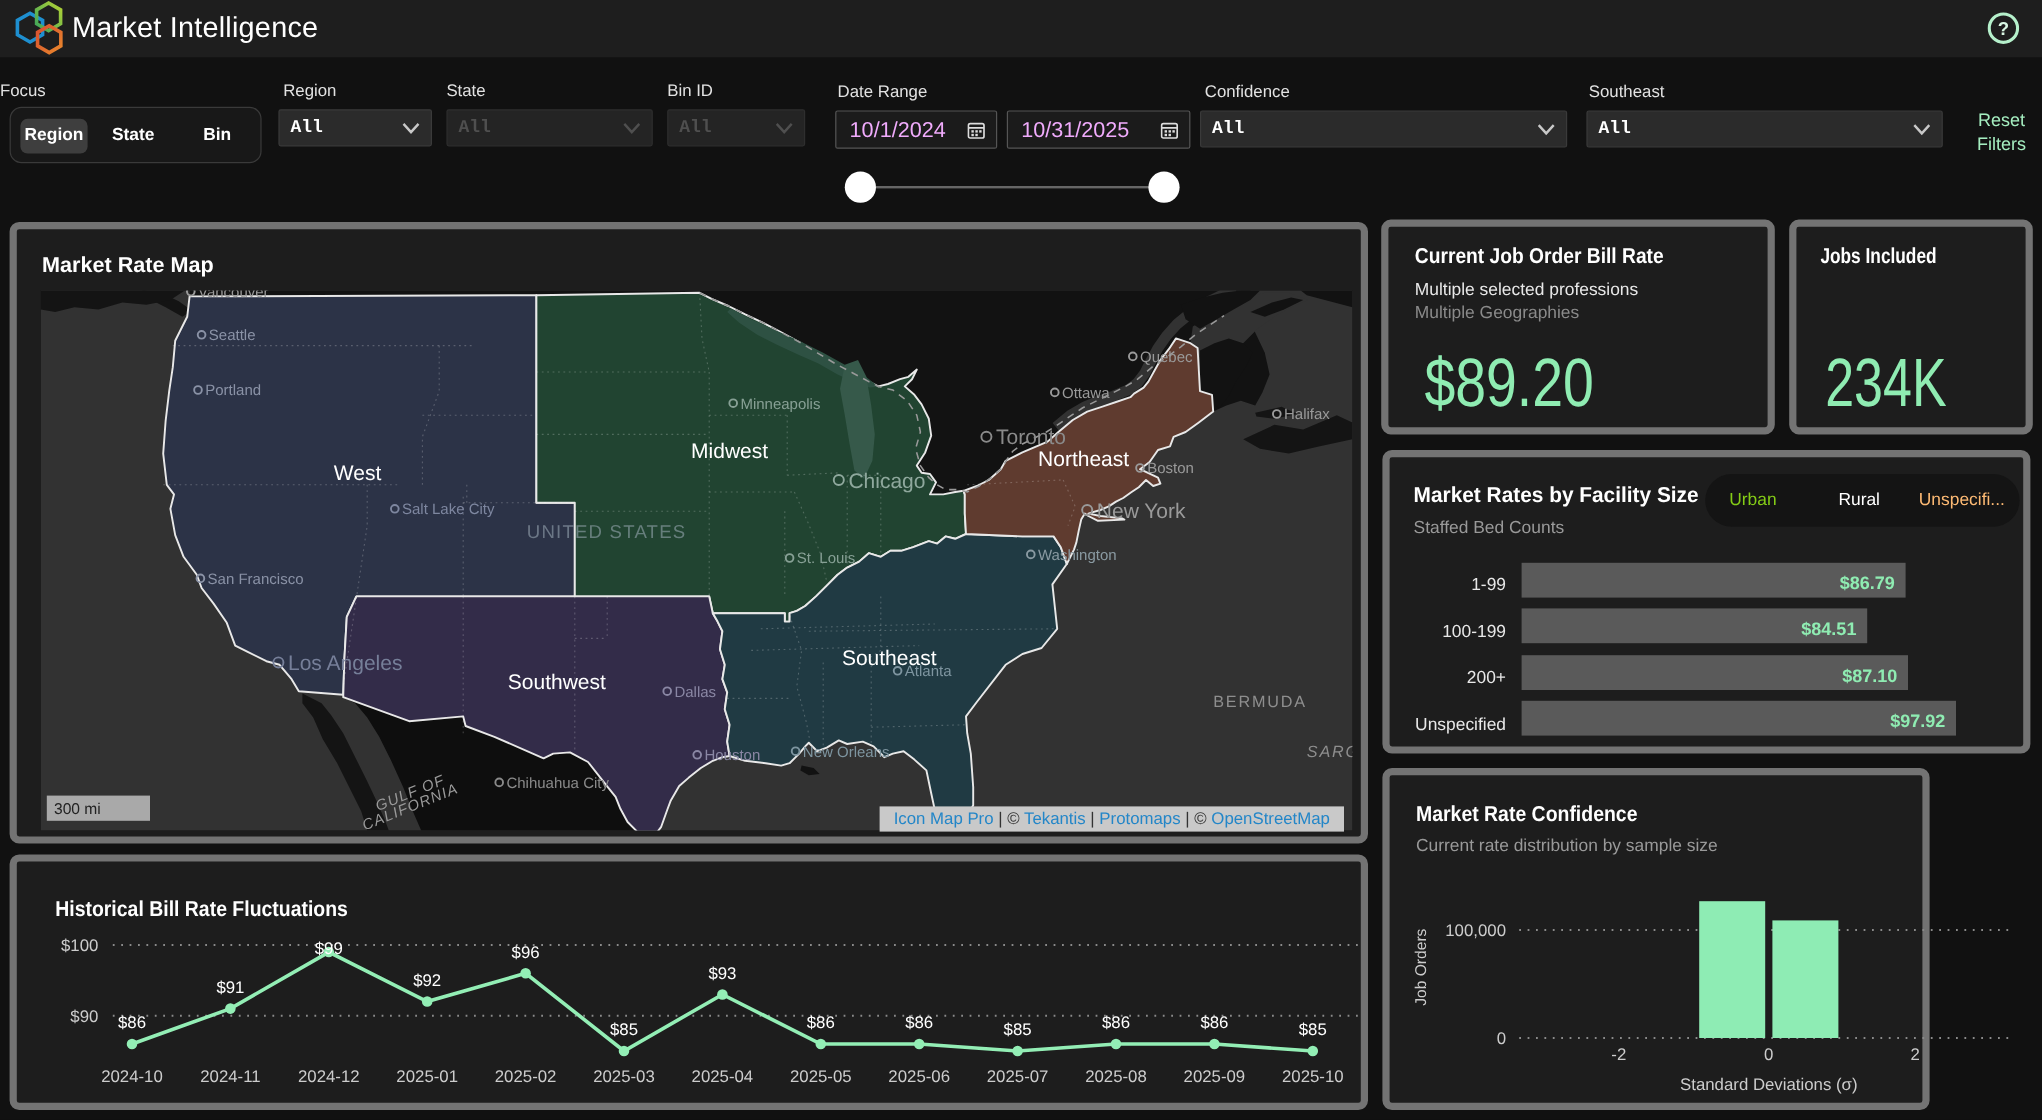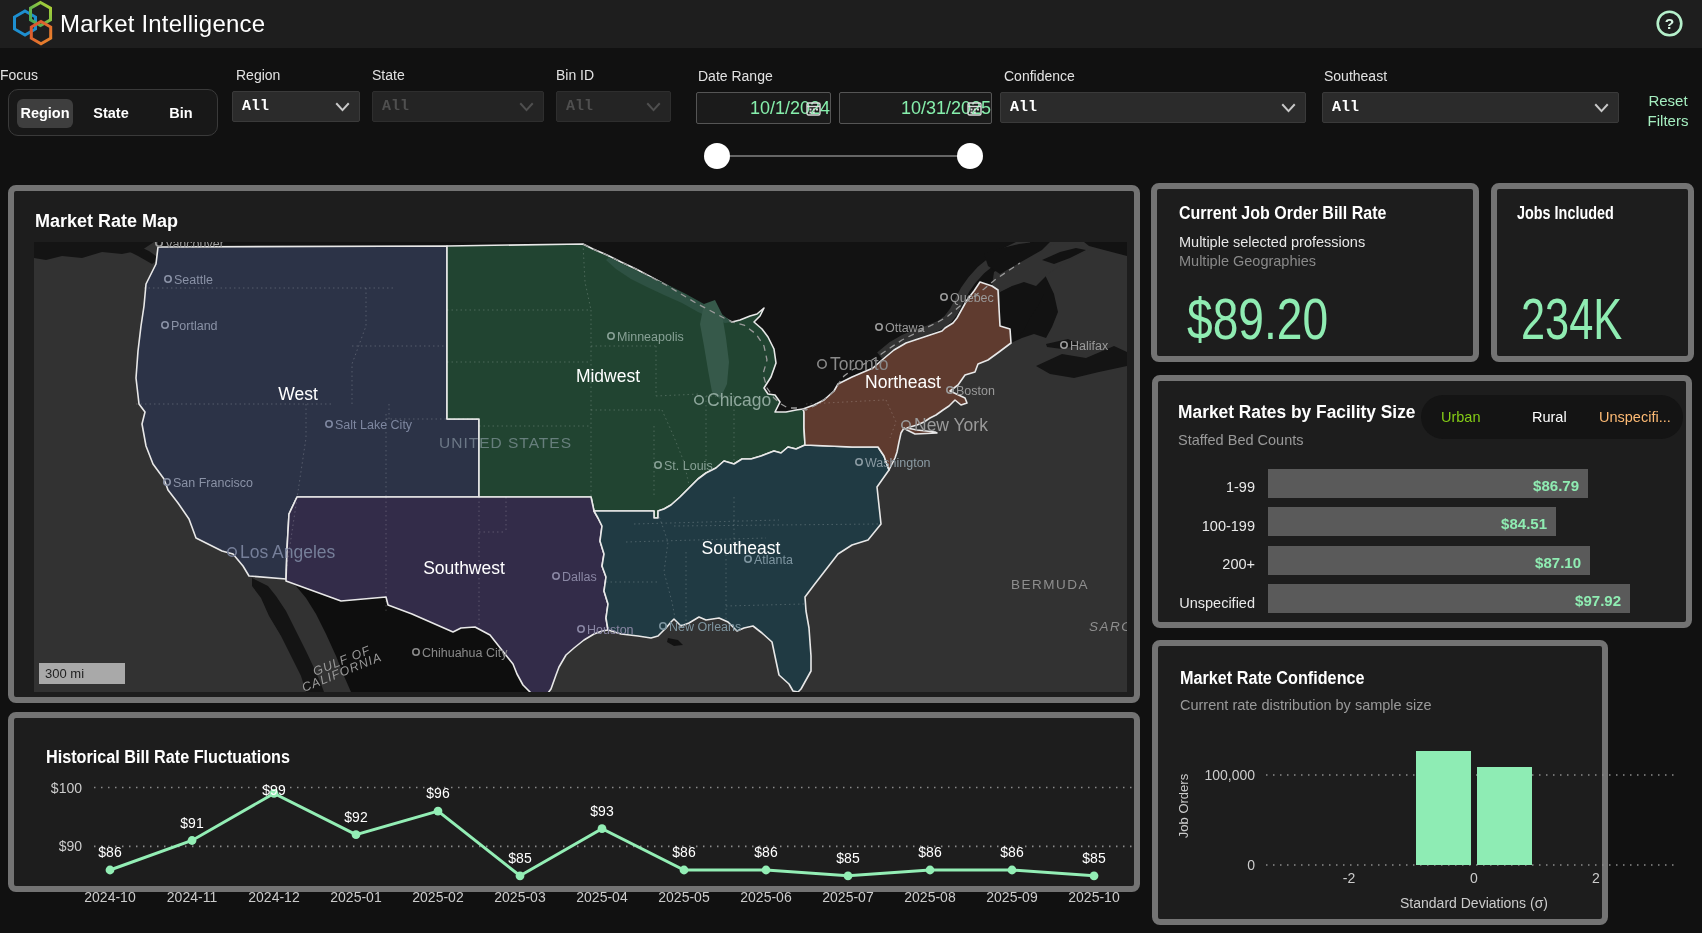--- a/index.html
+++ b/index.html
@@ -5,21 +5,21 @@
 * { margin:0; padding:0; box-sizing:border-box; }
 html,body { width:1702px; height:933px; background:#111111; font-family:"Liberation Sans",sans-serif; overflow:hidden; position:relative; }
 .abs { position:absolute; }
 #header { position:absolute; left:0; top:0; width:1702px; height:48px; background:#1e1e1e; }
 #title { position:absolute; left:60px; top:10px; font-size:24px; color:#fff; font-weight:400; letter-spacing:0.2px; }
 #filters { position:absolute; left:0; top:48px; width:1702px; height:132px; background:#111111; }
 .flabel { position:absolute; font-size:14px; color:#e2e2e2; }
 .dd { position:absolute; height:31px; background:#2b2b2b; border:1px solid #3a3a3a; border-radius:2px; color:#fff; font-size:15px; font-weight:700; line-height:29px; padding-left:9px;font-family:Liberation Mono, monospace; }
 .dd .chev { position:absolute; right:8px; top:10px; width:17px; height:10px; }
 .dd.dis { background:#242424; color:#4f4f4f; border-color:#2e2e2e; }
-.datebox { position:absolute; height:32px; background:#1b1b1b; border:1px solid #555; border-radius:2px; color:#86efac; font-size:18px; line-height:30px; padding-left:11px;text-align:right; }
+.datebox { position:absolute; height:32px; background:#1b1b1b; border:1px solid #555; border-radius:2px; color:#f0abfc; font-size:18px; line-height:30px; padding-left:11px; }
 .card { position:absolute; background:#1d1d1d; border:6px solid #737373; border-radius:8px; }
 .ctitle { font-weight:700; color:#fff; font-size:18px; }
 .green { color:#8fecb2; }
 </style>
 </head>
 <body>
 <div id="header">
   <svg class="abs" style="left:5px;top:0px" width="48" height="46" viewBox="0 0 48 46" fill="none">
     <defs>
       <linearGradient id="lg1" x1="0" y1="1" x2="1" y2="0">
@@ -206,22 +206,23 @@
 <text x="869" y="146" font-size="17.5" fill="#fff" text-anchor="middle" font-family="Liberation Sans">Northeast</text>
 <text x="430" y="332" font-size="17.5" fill="#fff" text-anchor="middle" font-family="Liberation Sans">Southwest</text>
 <text x="707" y="312" font-size="17.5" fill="#fff" text-anchor="middle" font-family="Liberation Sans">Southeast</text>
 <text x="405" y="206" font-size="15.5" fill="rgba(160,175,185,0.55)" letter-spacing="1" font-family="Liberation Sans">UNITED STATES</text>
 <text x="977" y="347" font-size="13.5" fill="#8e8e8e" letter-spacing="1.5" font-family="Liberation Sans">BERMUDA</text>
 <text x="1055" y="389" font-size="13.5" fill="#8e8e8e" font-style="italic" letter-spacing="1.5" font-family="Liberation Sans">SARGASS</text>
 <text x="281" y="434" font-size="12.5" fill="#9a9a9a" font-style="italic" letter-spacing="1" font-family="Liberation Sans" transform="rotate(-22 281 434)">GULF OF</text>
 <text x="270" y="450" font-size="12.5" fill="#9a9a9a" font-style="italic" letter-spacing="1" font-family="Liberation Sans" transform="rotate(-22 270 450)">CALIFORNIA</text>
 </svg>
 <div style="position:absolute;left:25px;top:472px;width:86px;height:21px;background:rgba(190,190,190,0.85);font-size:13px;color:#222;line-height:21px;padding-left:6px">300 mi</div>
-</div>
-<div class="card" style="left:8px;top:712px;width:1132px;height:180px">
+<div style="position:absolute;left:719px;top:481px;width:387px;height:21px;background:#c9c9c9;font-size:14px;line-height:21px;text-align:center;color:#333"><span style="color:#2386c8">Icon Map Pro</span> | © <span style="color:#2386c8">Tekantis</span> | <span style="color:#2386c8">Protomaps</span> | © <span style="color:#2386c8">OpenStreetMap</span></div>
+</div>
+<div class="card" style="left:8px;top:712px;width:1132px;height:213px">
 <div class="ctitle" style="position:absolute;left:32px;top:29px;font-size:18px;transform:scaleX(0.9);transform-origin:left">Historical Bill Rate Fluctuations</div>
 <svg style="position:absolute;left:0;top:0" width="1132" height="213" viewBox="0 0 1132 213">
 <line x1="80" y1="69.5" x2="1120" y2="69.5" stroke="#8a8a8a" stroke-width="1.6" stroke-dasharray="1.5 5.5"></line>
 <text x="68" y="74.5" font-size="14" fill="#ccc" text-anchor="end" font-family="Liberation Sans">$100</text>
 <line x1="80" y1="128.4" x2="1120" y2="128.4" stroke="#8a8a8a" stroke-width="1.6" stroke-dasharray="1.5 5.5"></line>
 <text x="68" y="133.4" font-size="14" fill="#ccc" text-anchor="end" font-family="Liberation Sans">$90</text>
 <polyline points="96,152.0 178,122.5 260,75.4 342,116.6 424,93.1 506,157.8 588,110.7 670,152.0 752,152.0 834,157.8 916,152.0 998,152.0 1080,157.8" fill="none" stroke="#93eeb5" stroke-width="3"></polyline>
 <circle cx="96" cy="152.0" r="4.4" fill="#93eeb5"></circle>
 <circle cx="178" cy="122.5" r="4.4" fill="#93eeb5"></circle>
 <circle cx="260" cy="75.4" r="4.4" fill="#93eeb5"></circle>

